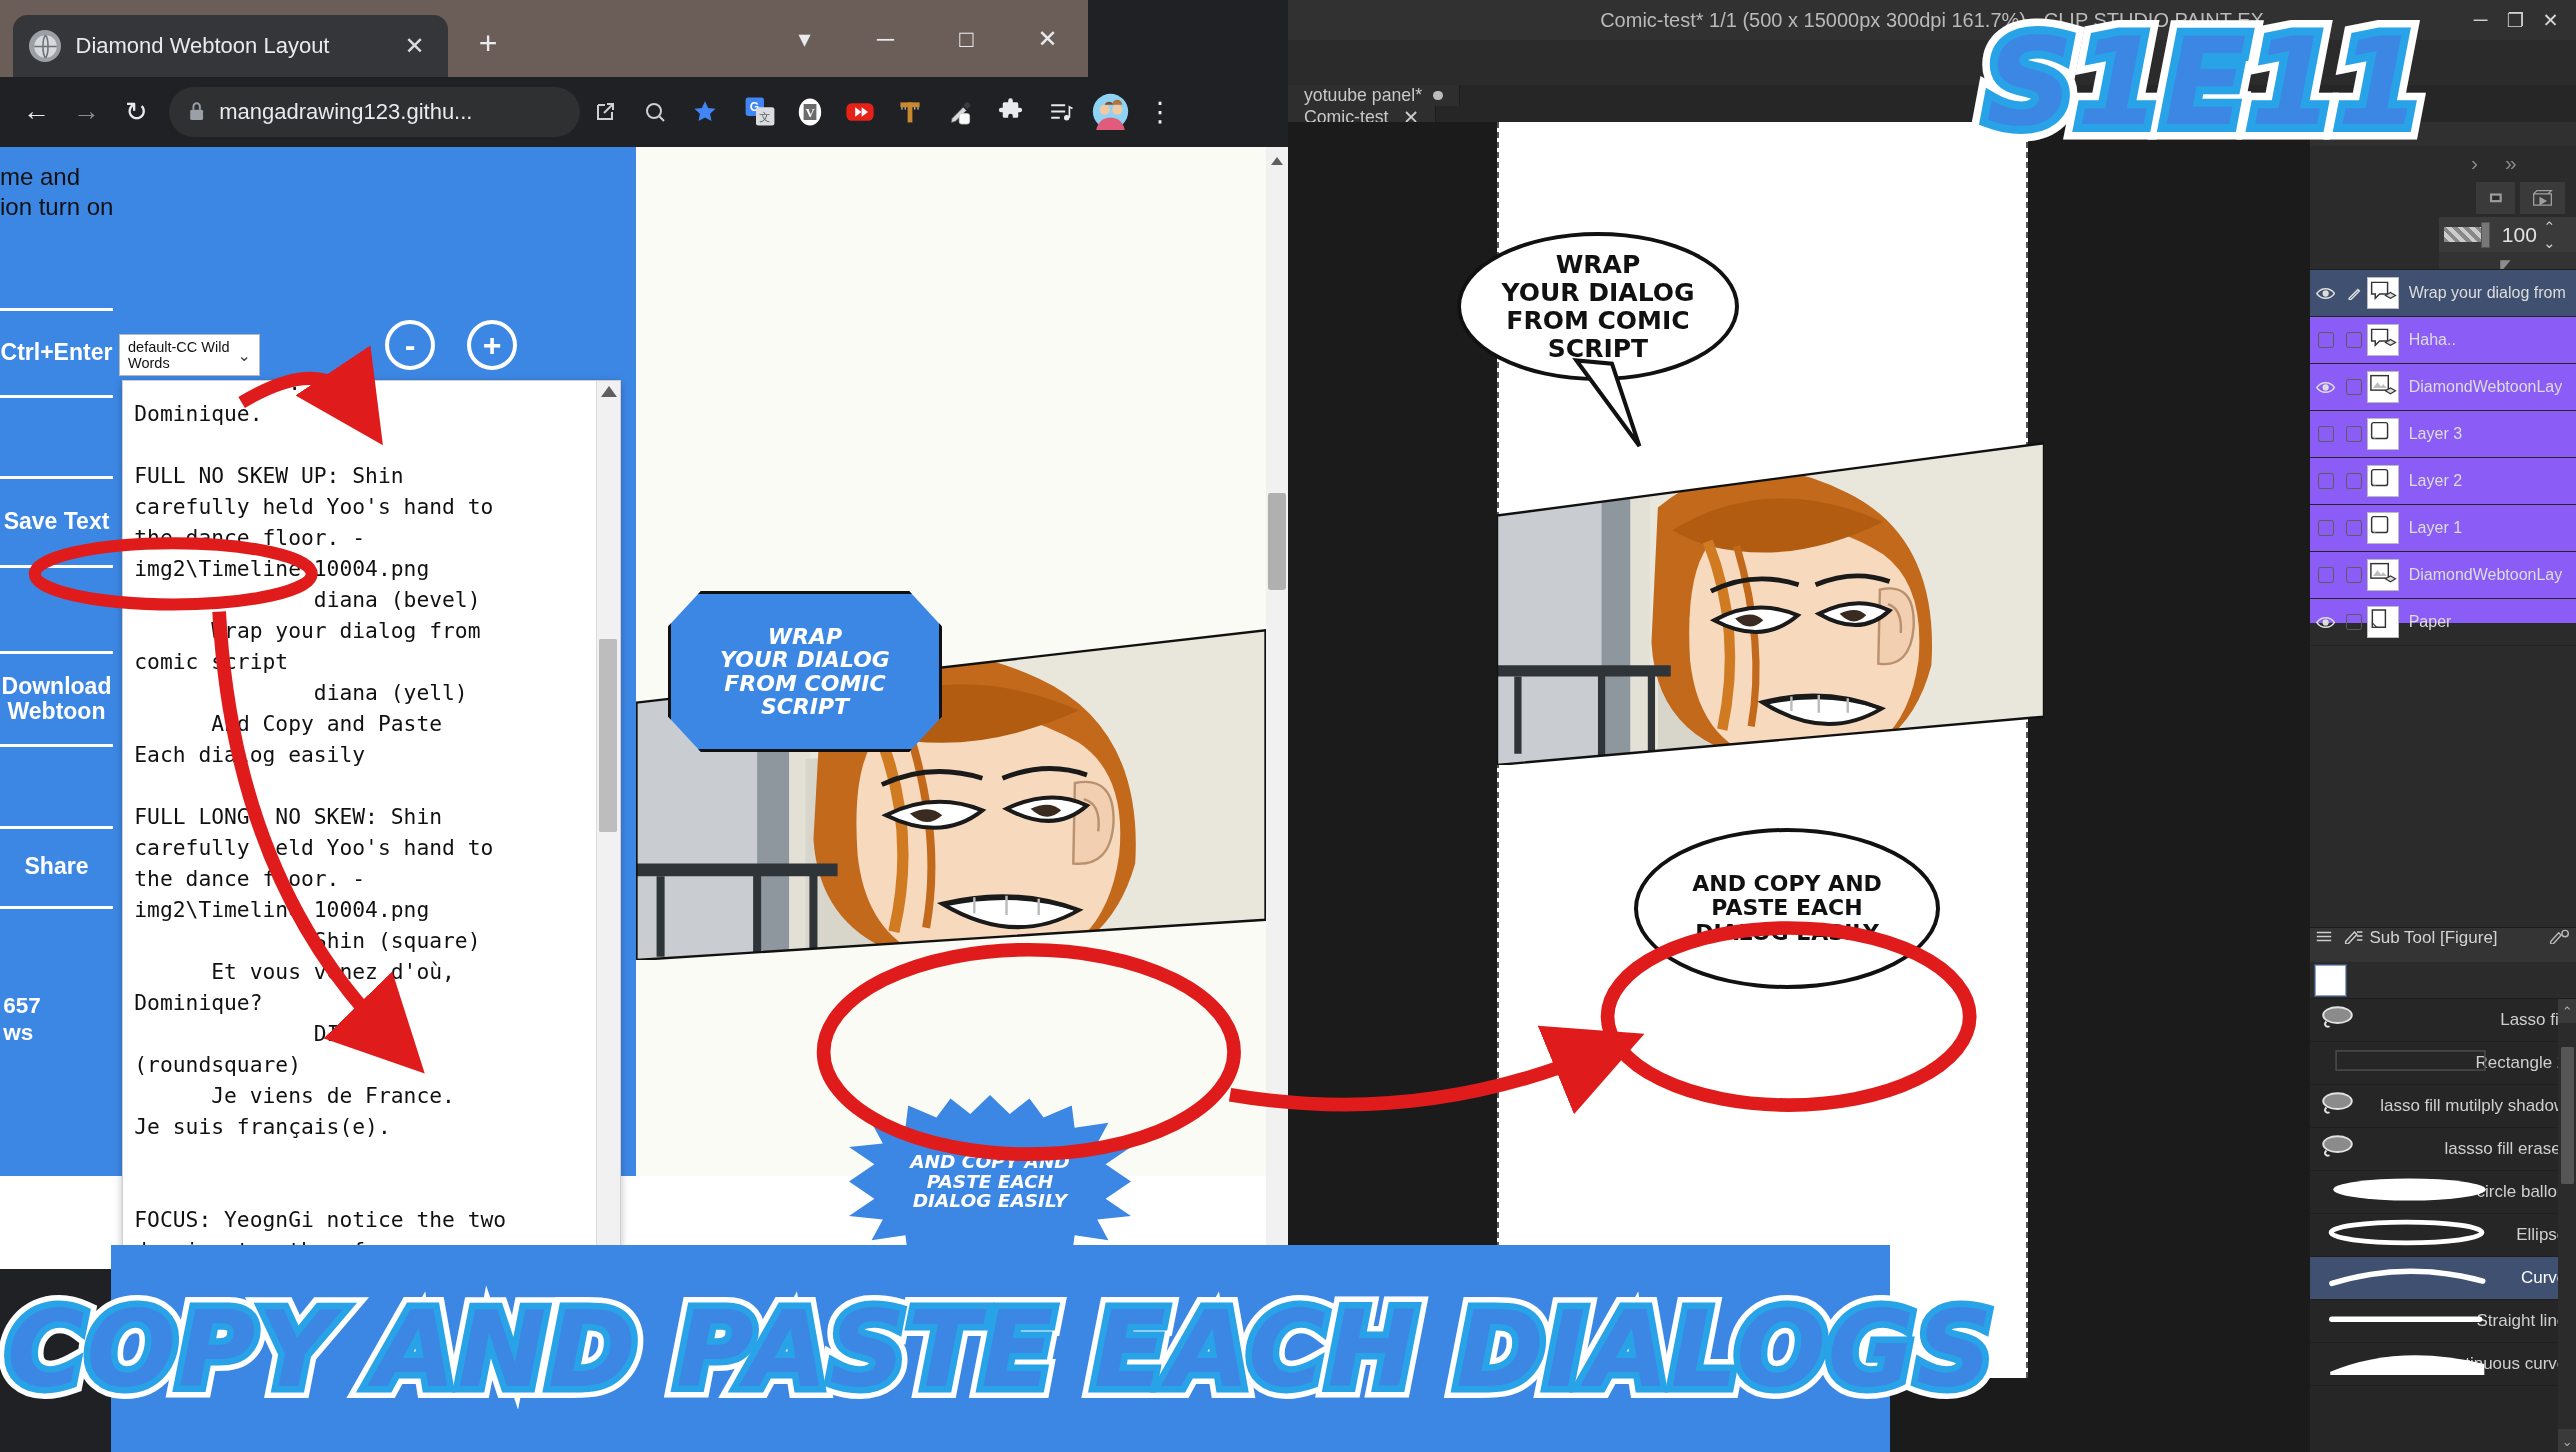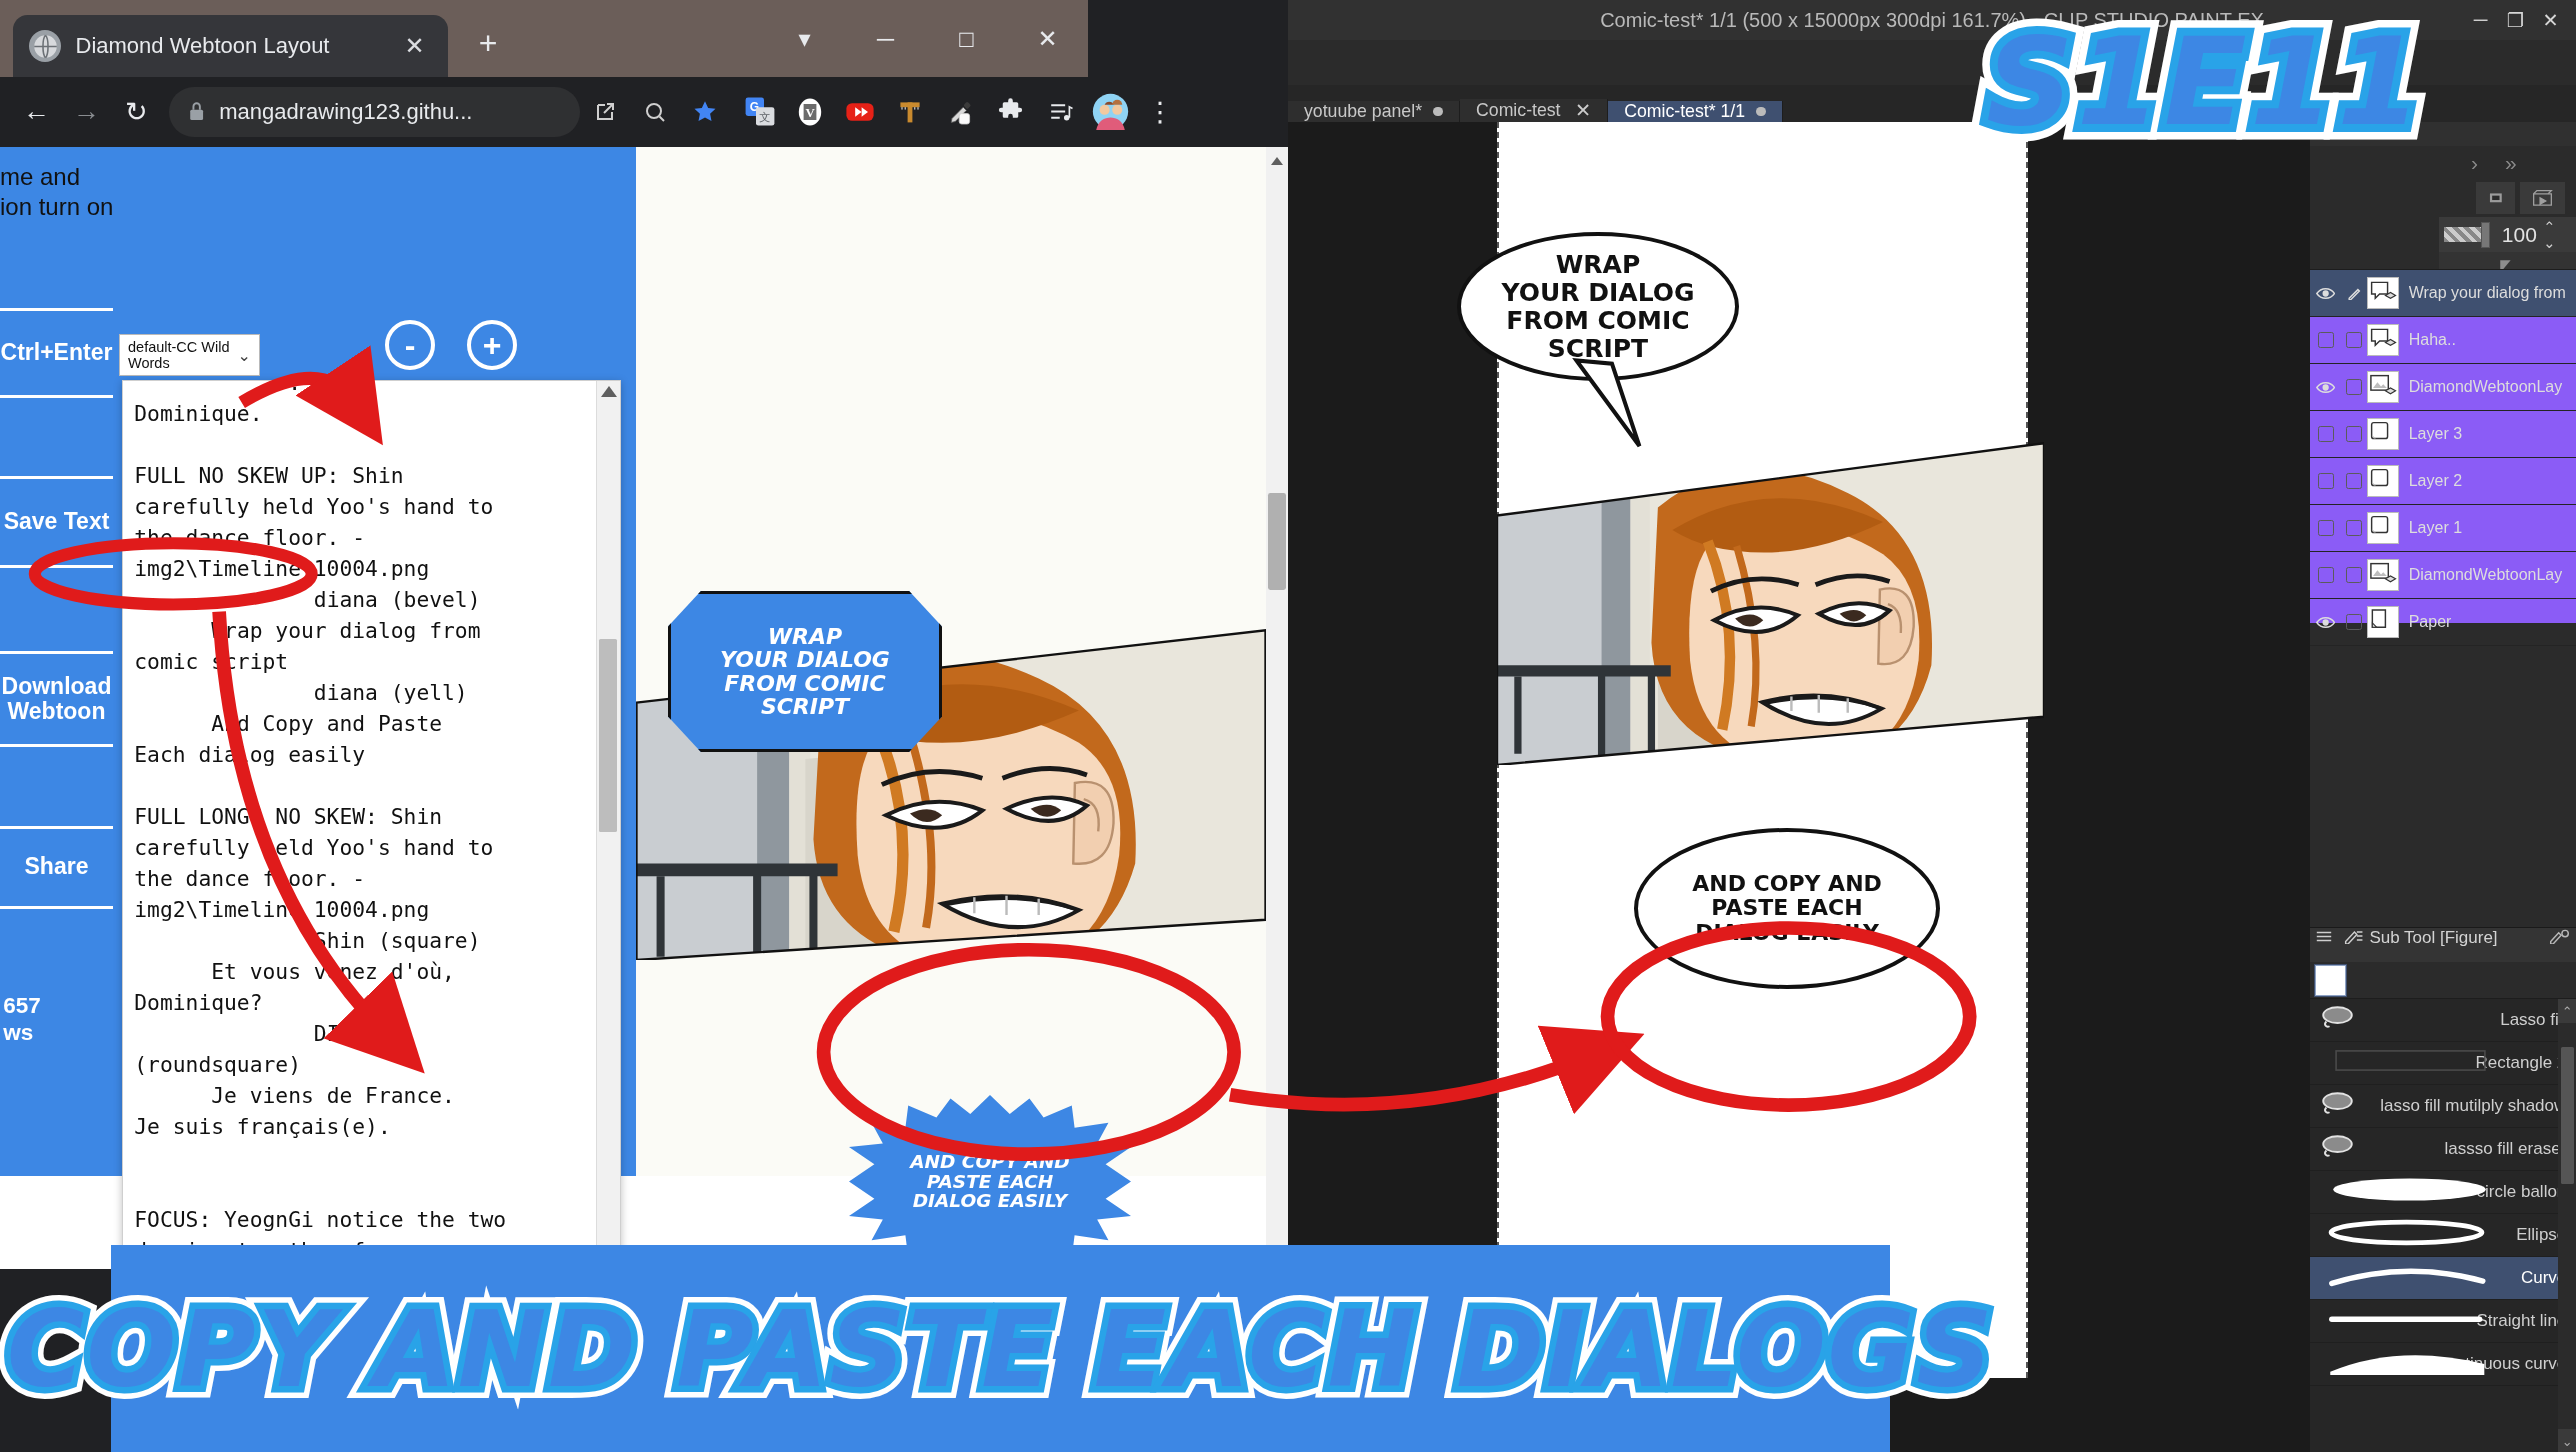--- a/index.html
+++ b/index.html
@@ -193,21 +193,21 @@
   .csp-wctl { position:absolute; right: 8px; top: 0; height: 40px; display:flex; align-items:center; }
   .csp-wbtn { width: 35px; height: 40px; display:flex; align-items:center; justify-content:center;
      color:#d6d6d6; font-size: 19.3px; }
   .csp-menubar {
     position: absolute; left: 0; top: 40px; width: 1288px; height: 45px;
     background: #3a3a3a; display: flex; align-items: center; padding-left: 16px;
   }
   .csp-menu { color: #d3d3d3; font-size: 21px; padding: 0 17.7px; }
   .csp-tabbar {
     position: absolute; left: 0; top: 85px; width: 1288px; height: 37px;
-    background: #262626; display: flex; align-items: flex-end;
+    background: #262626; display: flex; align-items: flex-start; flex-direction: column;
   }
   .csp-tab {
     display: flex; align-items: center; padding: 0 16px; color: #c8c8c8; font-size: 17.7px;
     background: #2e2e2e; border-right: 0.8px solid #1d1d1d;
   }
   .csp-tab.active { background: #3f5070; color: #fff; }
   .csp-tab .dot { margin-left: 11.3px; width: 9.7px; height: 9.7px; border-radius: 50%; background: #bbb; }
   .csp-tab .x { margin-left: 14.5px; font-size: 19.3px; color: #ccc; }
 
   .csp-canvas-area {

